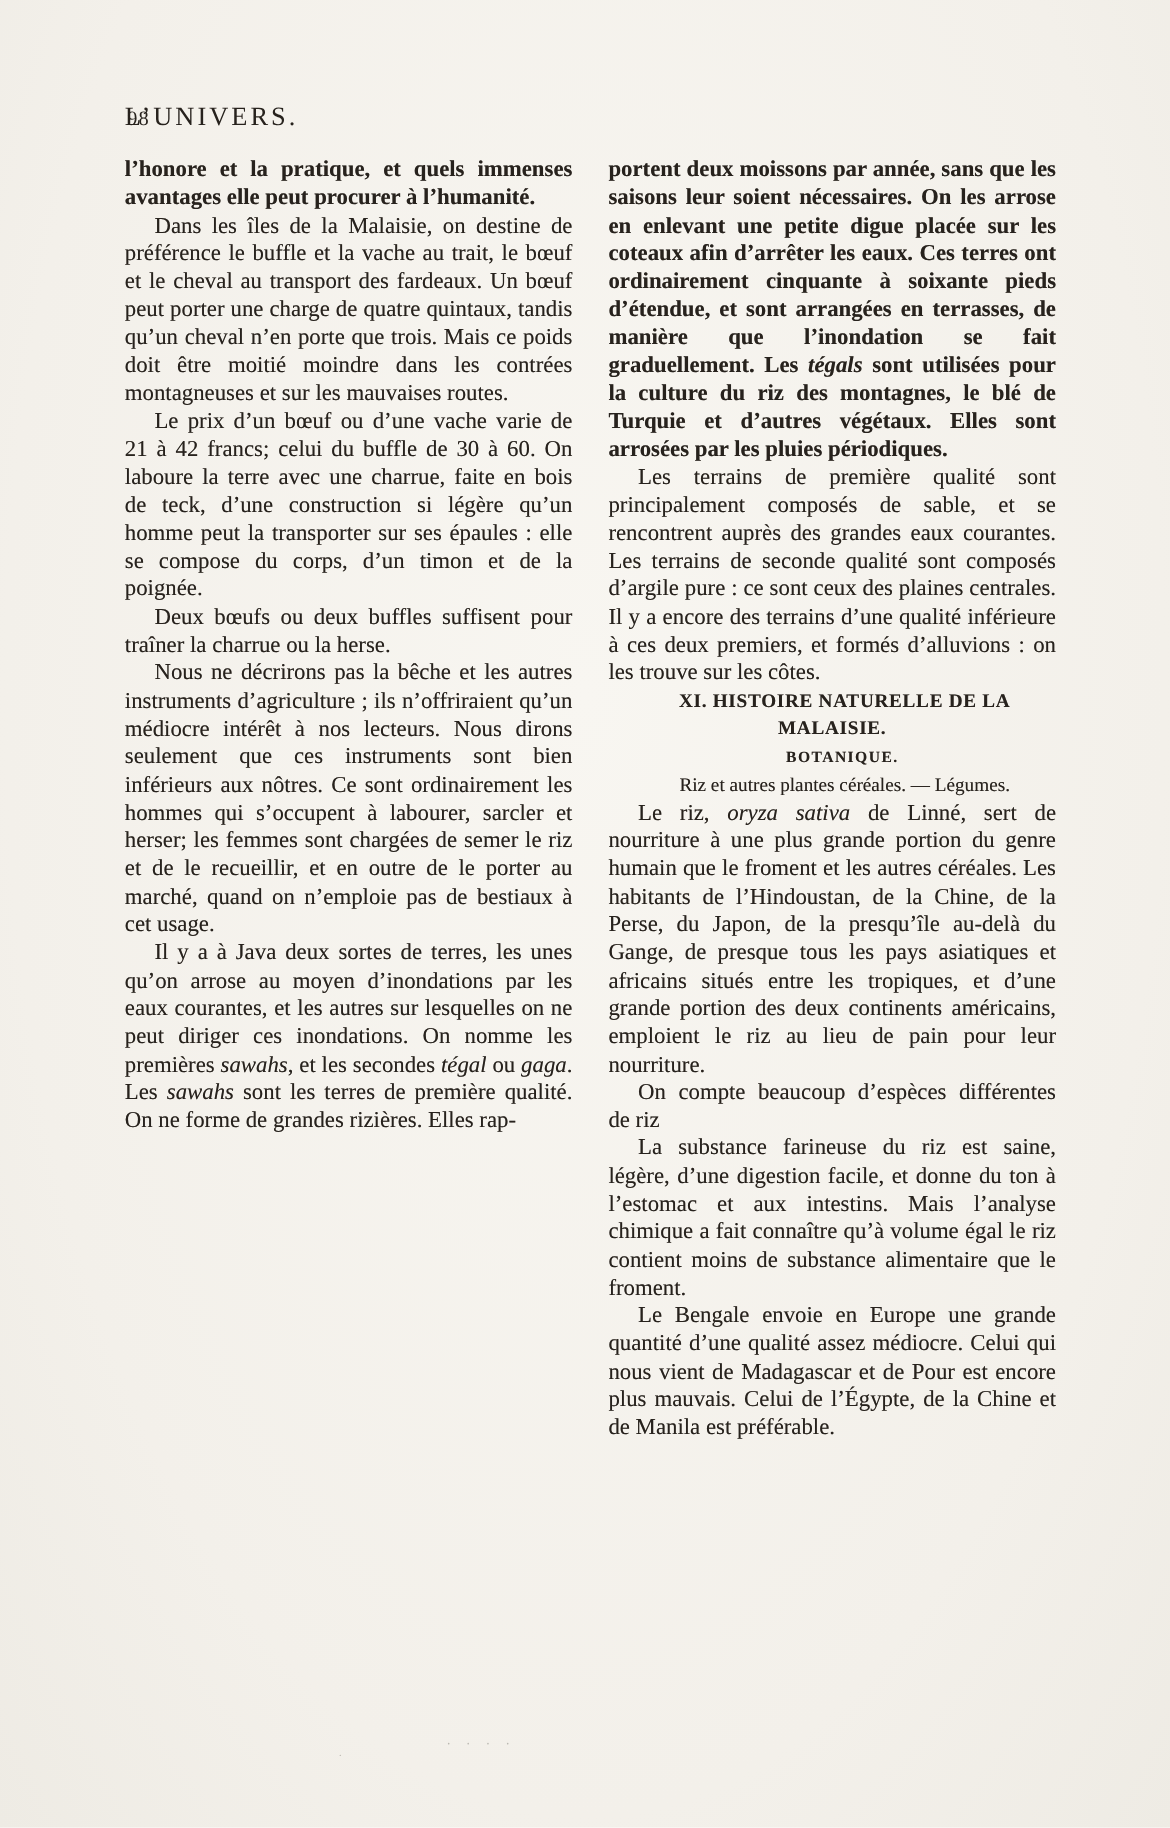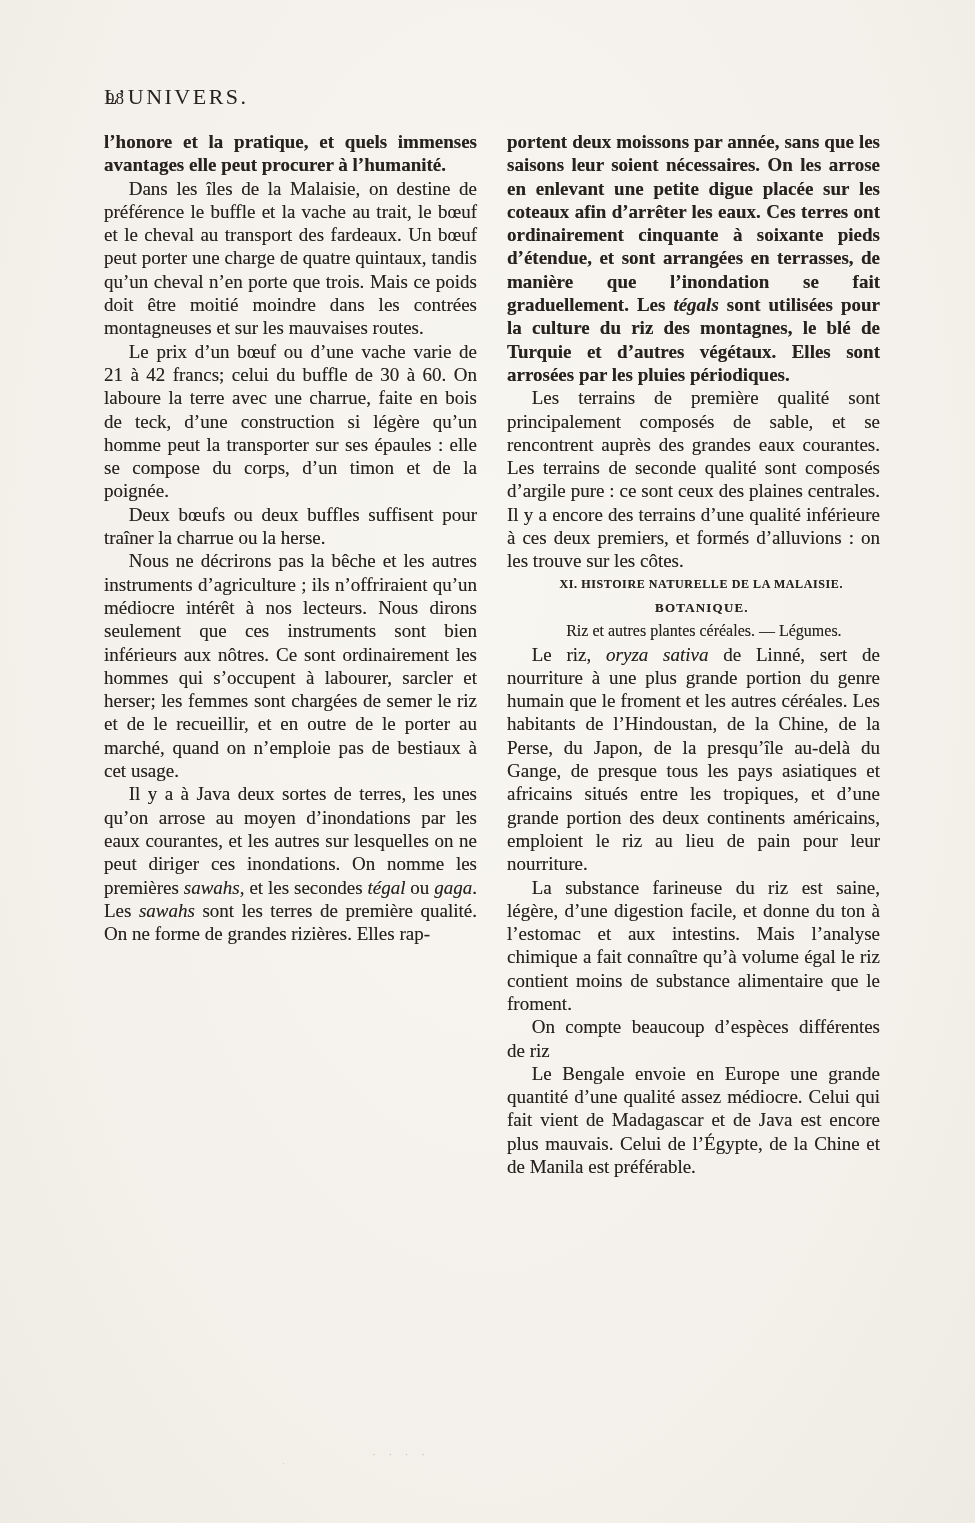--- a/index.html
+++ b/index.html
@@ -29,21 +29,21 @@
     font-size: 19px;
     line-height: 23.3px;
     text-align: justify;
     text-shadow: 0 0 0.5px rgba(45, 38, 30, 0.45);
   }
   .col p { margin: 0; text-indent: 1.3em; }
   .col p.flush { text-indent: 0; font-weight: bold; }
 
   .sec-heading {
     text-align: center;
-    font-size: 12px;
+    font-size: 16px;
     font-weight: bold;
     letter-spacing: 0.6px;
     margin: 15px 0 9px 0;
     text-indent: 0;
   }
   .sec-subheading {
     text-align: center;
     font-size: 13px;
     font-weight: bold;
     letter-spacing: 1.2px;
@@ -90,22 +90,22 @@
 
     <div class="col">
       <p class="flush"><span>portent deux moissons par année, sans que les saisons leur soient nécessaires. On les arrose en enlevant une petite digue placée sur les coteaux afin d’arrêter les eaux. Ces terres ont ordinairement cinquante à soixante pieds d’étendue, et sont arrangées en terrasses, de manière que l’inondation se fait graduellement. Les </span><i>tégals</i><span> sont utilisées pour la culture du riz des montagnes, le blé de Turquie et d’autres végétaux. Elles sont arrosées par les pluies périodiques.</span></p>
       <p>Les terrains de première qualité sont principalement composés de sable, et se rencontrent auprès des grandes eaux courantes. Les terrains de seconde qualité sont composés d’argile pure : ce sont ceux des plaines centrales. Il y a encore des terrains d’une qualité inférieure à ces deux premiers, et formés d’alluvions : on les trouve sur les côtes.</p>
 
       <p class="sec-heading">XI. HISTOIRE NATURELLE DE LA MALAISIE.</p>
       <p class="sec-subheading">BOTANIQUE.</p>
       <p class="sec-caption">Riz et autres plantes céréales. — Légumes.</p>
 
       <p><span>Le riz, </span><i>oryza sativa</i><span> de Linné, sert de nourriture à une plus grande portion du genre humain que le froment et les autres céréales. Les habitants de l’Hindoustan, de la Chine, de la Perse, du Japon, de la presqu’île au-delà du Gange, de presque tous les pays asiatiques et africains situés entre les tropiques, et d’une grande portion des deux continents américains, emploient le riz au lieu de pain pour leur nourriture.</span></p>
+      <p>On compte beaucoup d’espèces différentes de riz</p>
       <p>La substance farineuse du riz est saine, légère, d’une digestion facile, et donne du ton à l’estomac et aux intestins. Mais l’analyse chimique a fait connaître qu’à volume égal le riz contient moins de substance alimentaire que le froment.</p>
-      <p>On compte beaucoup d’espèces différentes de riz</p>
-      <p>Le Bengale envoie en Europe une grande quantité d’une qualité assez médiocre. Celui qui fait vient de Madagascar et de Java est encore plus mauvais. Celui de l’Égypte, de la Chine et de Manila est préférable.</p>
+      <p>Le Bengale envoie en Europe une grande quantité d’une qualité assez médiocre. Celui qui nous vient de Madagascar et de Pour est encore plus mauvais. Celui de l’Égypte, de la Chine et de Manila est préférable.</p>
     </div>
 
   </div>
 </div>
 
 <span class="scan-specks specks-a">· · · ·</span>
 <span class="scan-specks specks-b">·</span>
 
 </body></html>

